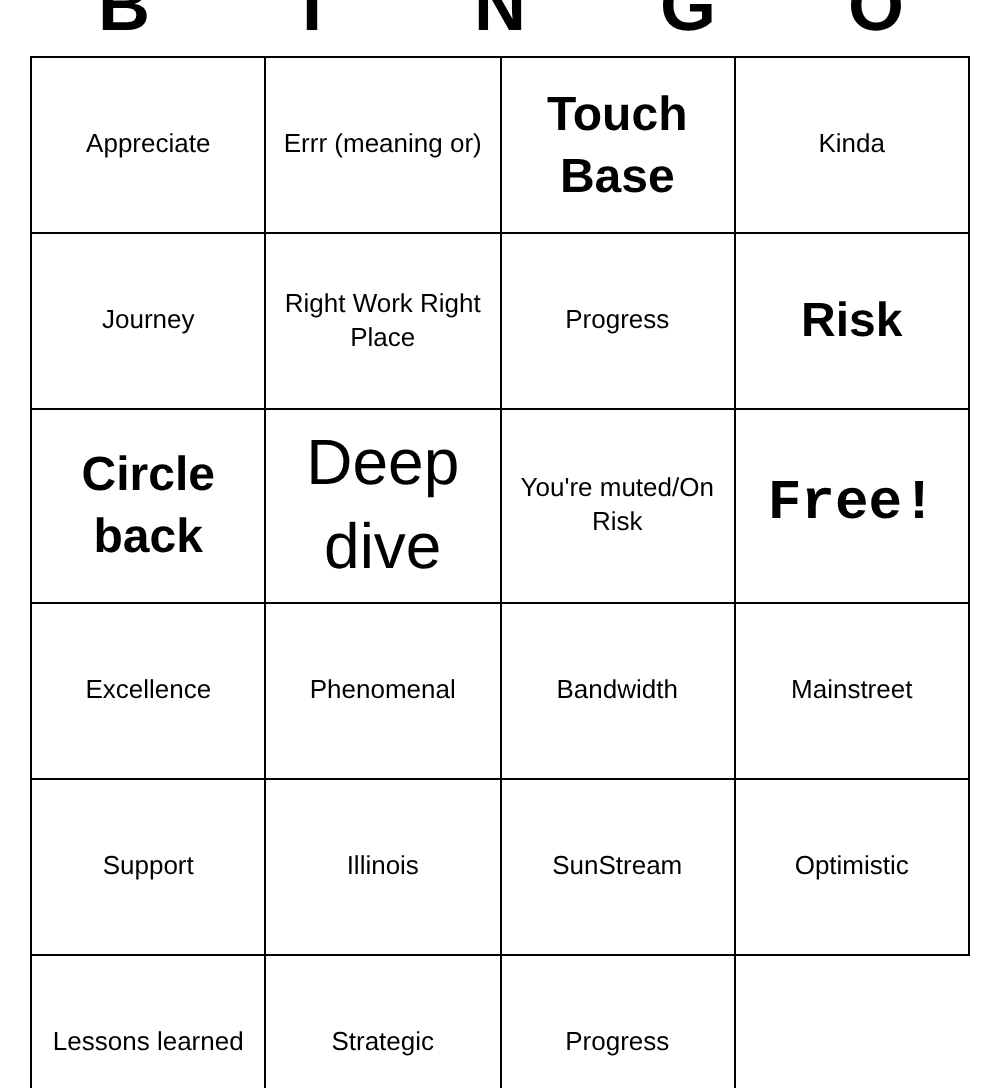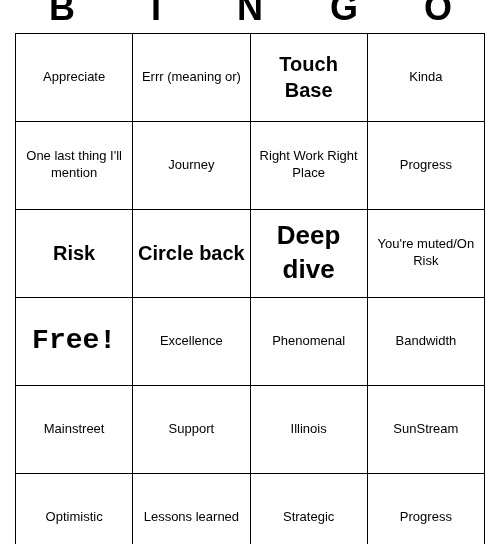--- a/index.html
+++ b/index.html
@@ -51,26 +51,26 @@
       align-items: center;
       justify-content: center;
       text-align: center;
       padding: 6px 4px;
       font-size: 13px;
       color: #000;
       line-height: 1.3;
     }
 
     .bingo-cell.large {
-      font-size: 26px;
-      font-weight: bold;
+      font-size: 32px;
+      font-weight: normal;
     }
 
     .bingo-cell.medium {
-      font-size: 20px;
+      font-size: 24px;
       font-weight: bold;
     }
 
     .bingo-cell.free {
       font-size: 28px;
       font-weight: bold;
       font-family: Liberation Mono, monospace;
     }
   </style>
 </head>
@@ -84,21 +84,20 @@
       <div class="bingo-header-cell">N</div>
       <div class="bingo-header-cell">G</div>
       <div class="bingo-header-cell">O</div>
     </div>
   <div class="bingo-grid">
 
   <div class="bingo-cell">Appreciate</div>
       <div class="bingo-cell">Errr (meaning or)</div>
       <div class="bingo-cell medium">Touch Base</div>
       <div class="bingo-cell">Kinda</div>
-      <div class="bingo-cell">One last thing I'll mention</div>
       <div class="bingo-cell">Journey</div>
       <div class="bingo-cell">Right Work Right Place</div>
       <div class="bingo-cell">Progress</div>
       <div class="bingo-cell medium">Risk</div>
       <div class="bingo-cell medium">Circle back</div>
       <div class="bingo-cell large">Deep dive</div>
       <div class="bingo-cell">You're muted/On Risk</div>
       <div class="bingo-cell free">Free!</div>
       <div class="bingo-cell">Excellence</div>
       <div class="bingo-cell">Phenomenal</div>

